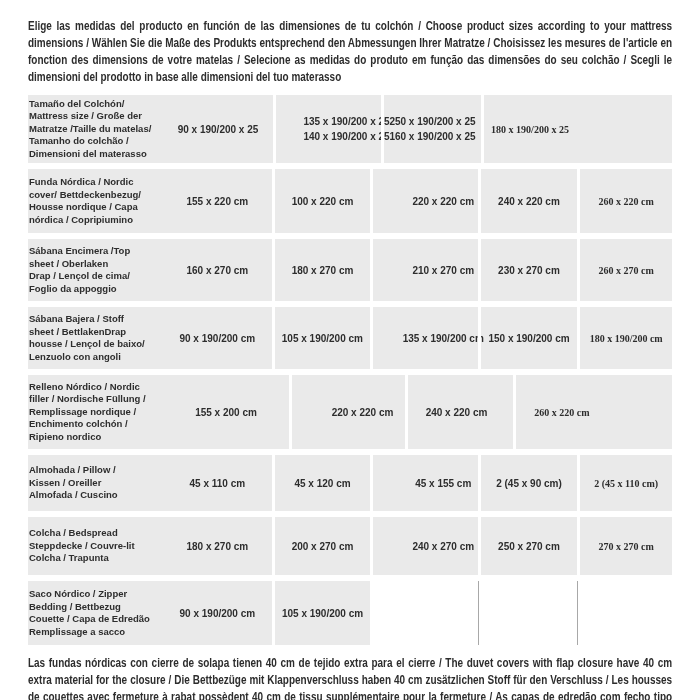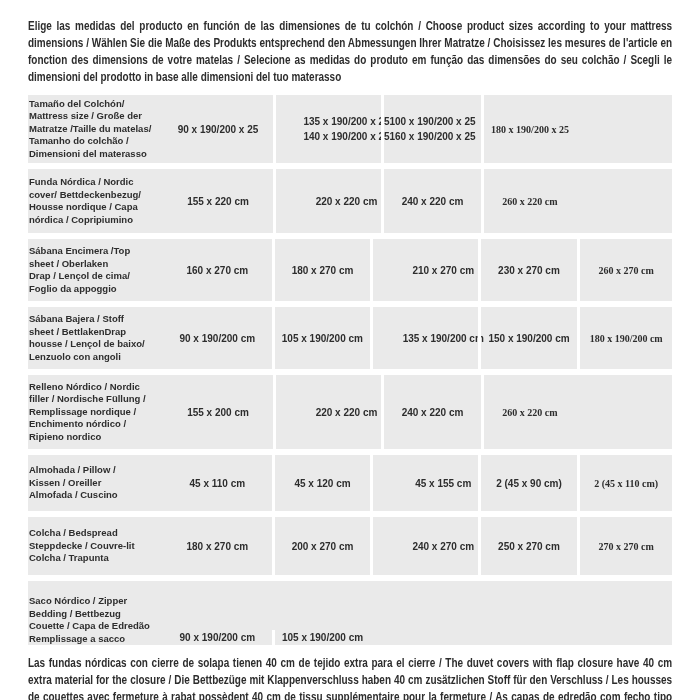--- a/index.html
+++ b/index.html
@@ -31,24 +31,24 @@
 
   .size-row {
     display: flex;
     background: var(--row-bg, #eaeaea);
     margin-bottom: 6px;
   }
   .size-row:nth-child(1) { height: 68px; }
   .size-row:nth-child(2) { height: 64px; }
   .size-row:nth-child(3) { height: 62px; }
   .size-row:nth-child(4) { height: 62px; }
-  .size-row:nth-child(5) { height: 74px; }
+  .size-row:nth-child(5) { height: 74px; gap: 8px; }
   .size-row:nth-child(6) { height: 56px; }
   .size-row:nth-child(7) { height: 58px; }
-  .size-row:nth-child(8) { height: 64px; align-items: flex-end; }
+  .size-row:nth-child(8) { height: 64px; }
 
   .row-label {
     width: 135px;
     box-sizing: border-box;
     padding-left: 1px;
     display: flex;
     flex-direction: column;
     justify-content: center;
     font-size: 9.5px;
     line-height: 12.5px;
@@ -90,33 +90,34 @@
           <div>Matratze /Taille du matelas/</div>
           <div>Tamanho do colchão /</div>
           <div>Dimensioni del materasso</div>
         </div>
         <div class="size-cell c1">90 x 190/200 x 25</div>
         <div class="size-cell c3 divider">
           <div>135 x 190/200 x 25</div>
           <div>140 x 190/200 x 25</div>
         </div>
         <div class="size-cell c4 divider">
-          <div>100 x 190/200 x 25</div>
+          <div>250 x 190/200 x 25</div>
           <div>160 x 190/200 x 25</div>
         </div>
         <div class="size-cell c5 divider">180 x 190/200 x 25</div>
       </div>
       <div class="size-row">
         <div class="row-label">
           <div>Funda Nórdica /  Nordic</div>
           <div>cover/ Bettdeckenbezug/</div>
           <div>Housse nordique  / Capa</div>
           <div>nórdica / Copripiumino</div>
         </div>
         <div class="size-cell c1">155 x 220 cm</div>
+        <div class="size-cell c2 divider">100 x 220 cm</div>
         <div class="size-cell c3 divider">220 x 220 cm</div>
         <div class="size-cell c4 divider">240 x 220 cm</div>
         <div class="size-cell c5 divider">260 x 220 cm</div>
       </div>
       <div class="size-row">
         <div class="row-label">
           <div>Sábana Encimera /Top</div>
           <div>sheet / Oberlaken</div>
           <div>Drap / Lençol de cima/</div>
           <div>Foglio da appoggio</div>
@@ -138,21 +139,21 @@
         <div class="size-cell c2 divider">105 x 190/200 cm</div>
         <div class="size-cell c3 divider">135 x 190/200 cm</div>
         <div class="size-cell c4 divider">150 x 190/200 cm</div>
         <div class="size-cell c5 divider">180 x 190/200 cm</div>
       </div>
       <div class="size-row">
         <div class="row-label">
           <div>Relleno Nórdico / Nordic</div>
           <div>filler / Nordische Füllung /</div>
           <div>Remplissage nordique /</div>
-          <div>Enchimento nórdico /</div>
+          <div>Enchimento colchón /</div>
           <div>Ripieno nordico</div>
         </div>
         <div class="size-cell c1">155 x 200 cm</div>
         <div class="size-cell c3 divider">220 x 220 cm</div>
         <div class="size-cell c4 divider">240 x 220 cm</div>
         <div class="size-cell c5 divider">260 x 220 cm</div>
       </div>
       <div class="size-row">
         <div class="row-label">
           <div>Almohada  / Pillow /</div>

